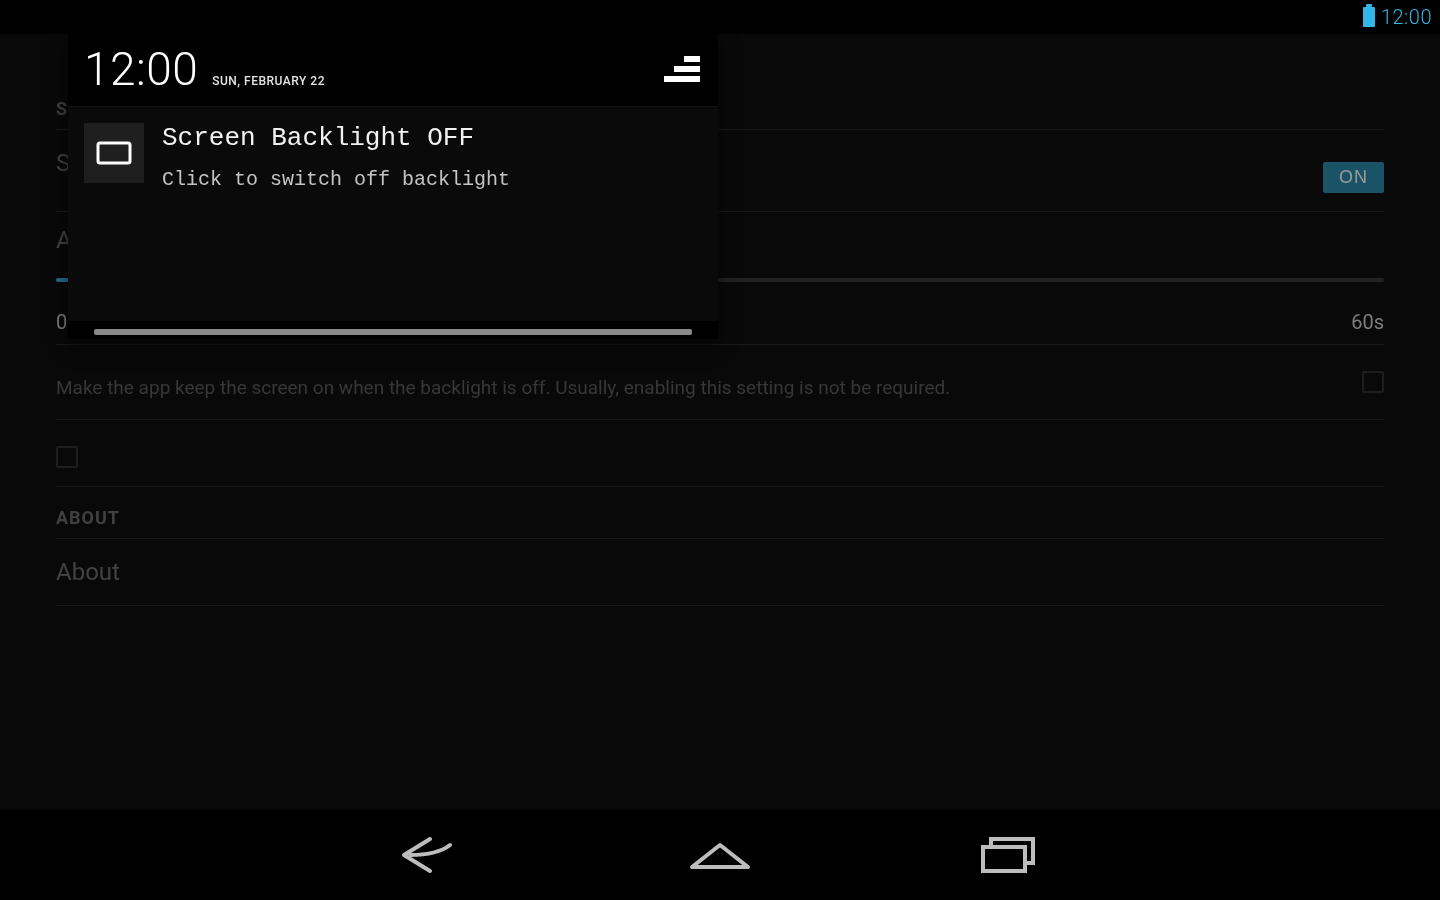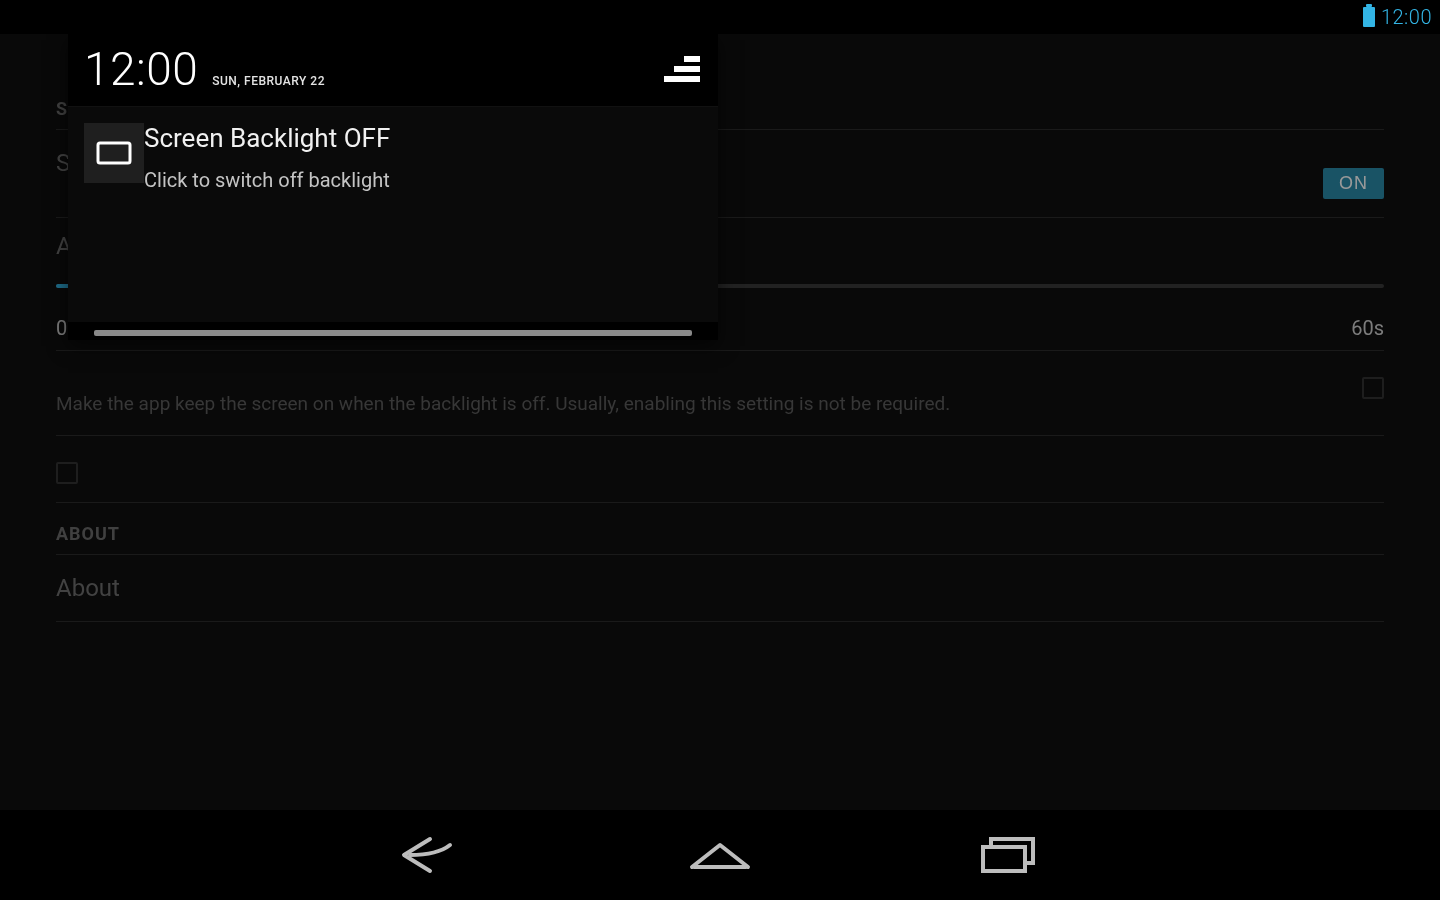--- a/index.html
+++ b/index.html
@@ -73,40 +73,40 @@
       justify-content: space-between;
       padding: 18px 0;
     }
     .setting-row .texts { max-width: 1070px; }
     .setting-row .title {
       font-size: 24px;
       color: #d7d7d7;
       line-height: 1.25;
     }
     .setting-row .summary {
-      margin-top: 22px;
+      margin-top: 12px;
       font-size: 19px;
       color: #8a8a8a;
       line-height: 1.35;
     }
     .dimmed .title { color: #6f6f6f; }
     .dimmed .summary { color: #5c5c5c; }
     .dimmed .section-header { color: #6b6b6b; }
 
     
     .on-btn {
       background: #2a8aa9;
       color: #fff;
       font-size: 18px;
       font-weight: 500;
       letter-spacing: 1px;
       padding: 5px 16px;
       border: none;
       border-radius: 2px;
-      margin-top: 20px;
+      margin-top: 14px;
     }
 
     
     .slider-row { padding: 14px 0 0 0; }
     .slider-wrap { position: relative; height: 50px; }
     .slider-track {
       position: absolute;
       left: 0; right: 0; top: 24px;
       height: 4px;
       background: #3a3a3a;
@@ -182,24 +182,25 @@
     .shade-header .date {
       font-size: 12px;
       font-weight: 500;
       color: #e3e3e3;
       letter-spacing: .5px;
     }
     .shade-header .qs-icon svg { display:block; }
 
     .shade .notif {
       display: flex;
-      gap: 0;
+      gap: 18px;
       padding: 16px 16px 20px 16px;
       background: #0a0a0a;
       border-top: 1px solid #111;
+      font-family: Liberation Mono, monospace;
     }
     .notif .icon-tile {
       width: 60px; height: 60px;
       background: #1f1f1f;
       display:flex; align-items:center; justify-content:center;
       flex: 0 0 60px;
     }
     .notif .icon-tile svg { display:block; }
     .notif .n-texts .n-title {
       font-size: 26px;

